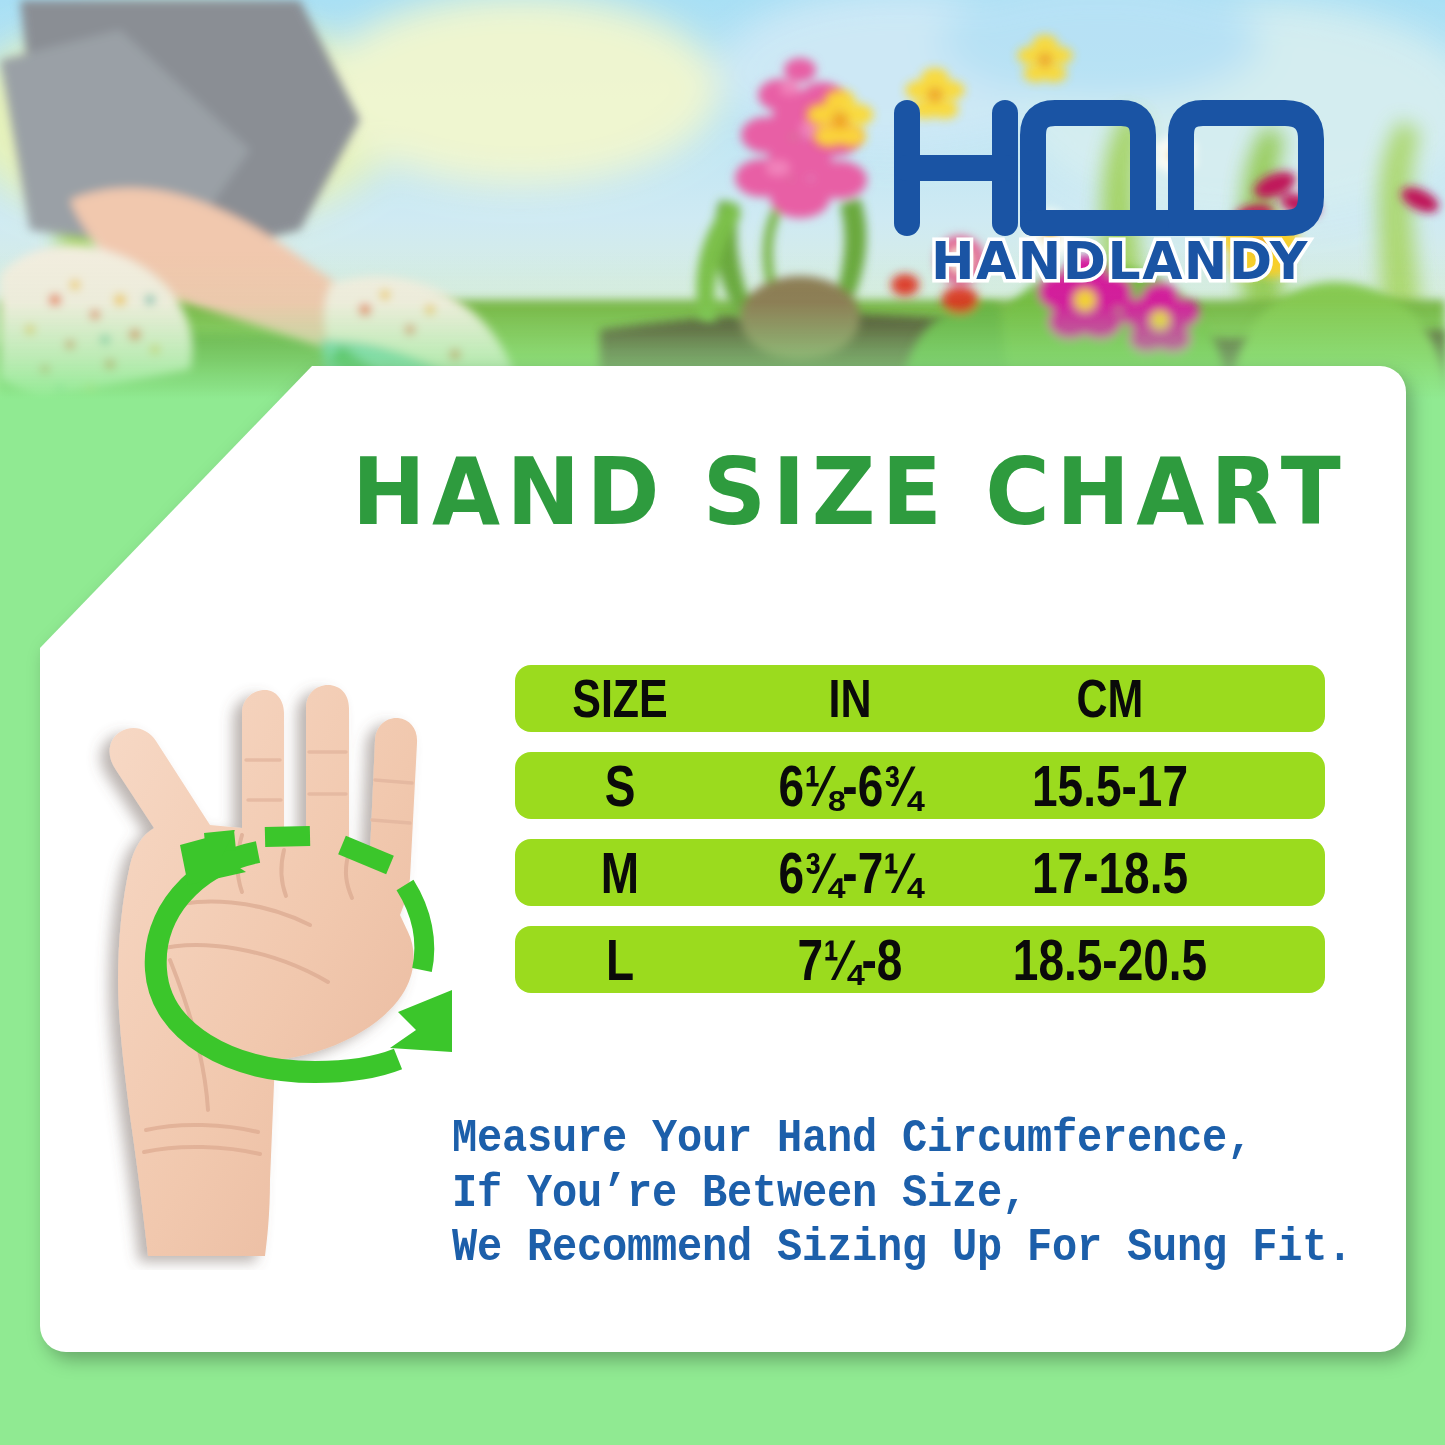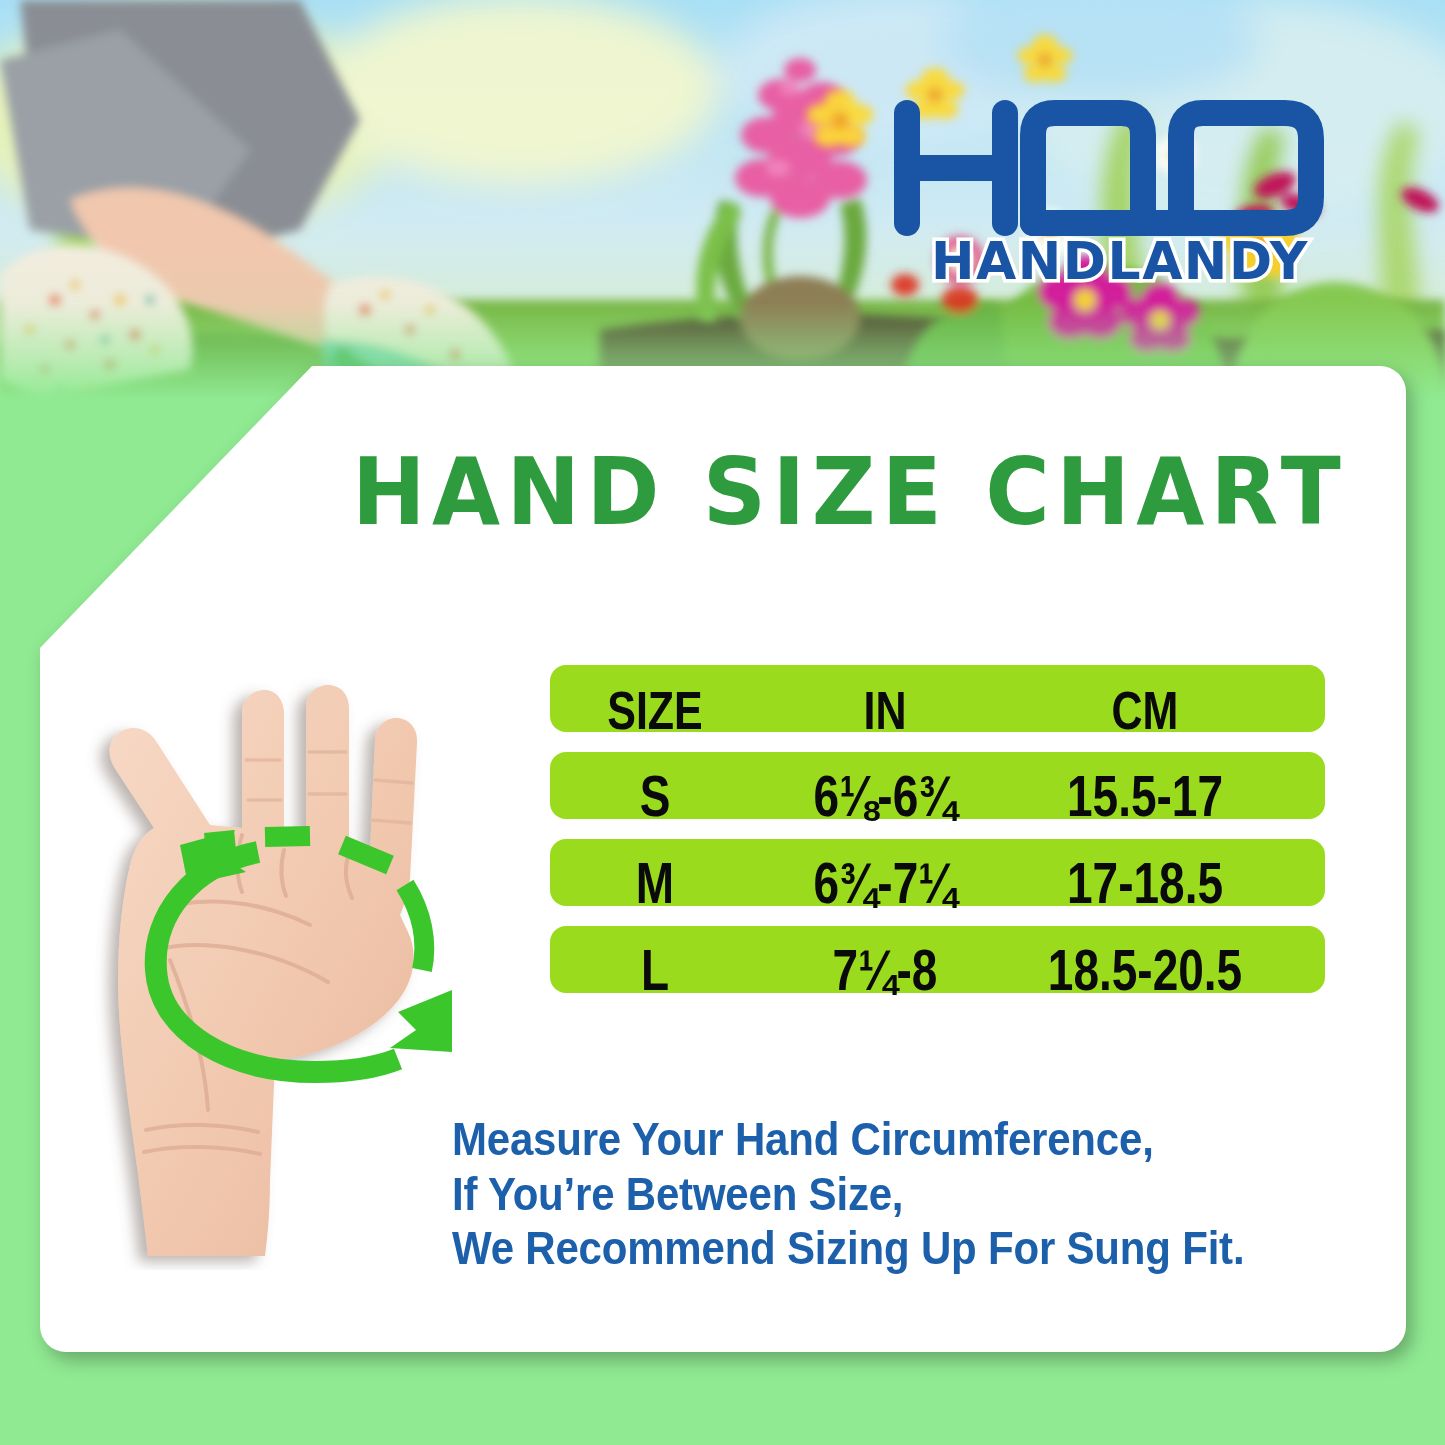--- a/index.html
+++ b/index.html
@@ -59,43 +59,42 @@
 
   
   .table{position:absolute;left:515px;top:665px;width:810px;}
   .trow{
     position:relative;
     height:67px;
     margin-bottom:20px;
     background:#9BDB1E;
     border-radius:16px;
     display:flex;
-    align-items:flex-end;
-    margin-left:35px;
+    align-items:center;
   }
   .trow:last-child{margin-bottom:0;}
   .cell{
     font-family:"Liberation Sans", sans-serif;
     font-weight:bold;
     color:#0a0a0a;
     font-size:43px;
     text-align:center;
     line-height:1;
     transform:scaleY(1.25);
     white-space:nowrap;
   }
   .c-size{width:210px;}
   .c-in{width:250px;}
   .c-cm{width:270px;}
   .trow.body .cell{font-size:46px;}
 
   
   .note{
     position:absolute;left:452px;top:1112px;width:900px;
-    font-family:Liberation Sans, sans-serif;
+    font-family:Liberation Mono, monospace;
     font-weight:bold;
     color:#1C5FAA;
     font-size:42px;
     line-height:1.30;
     white-space:nowrap;
     letter-spacing:-0.2px;
   }
   .note div{transform:scaleY(1.12);transform-origin:left center;}
 </style>
 </head>

